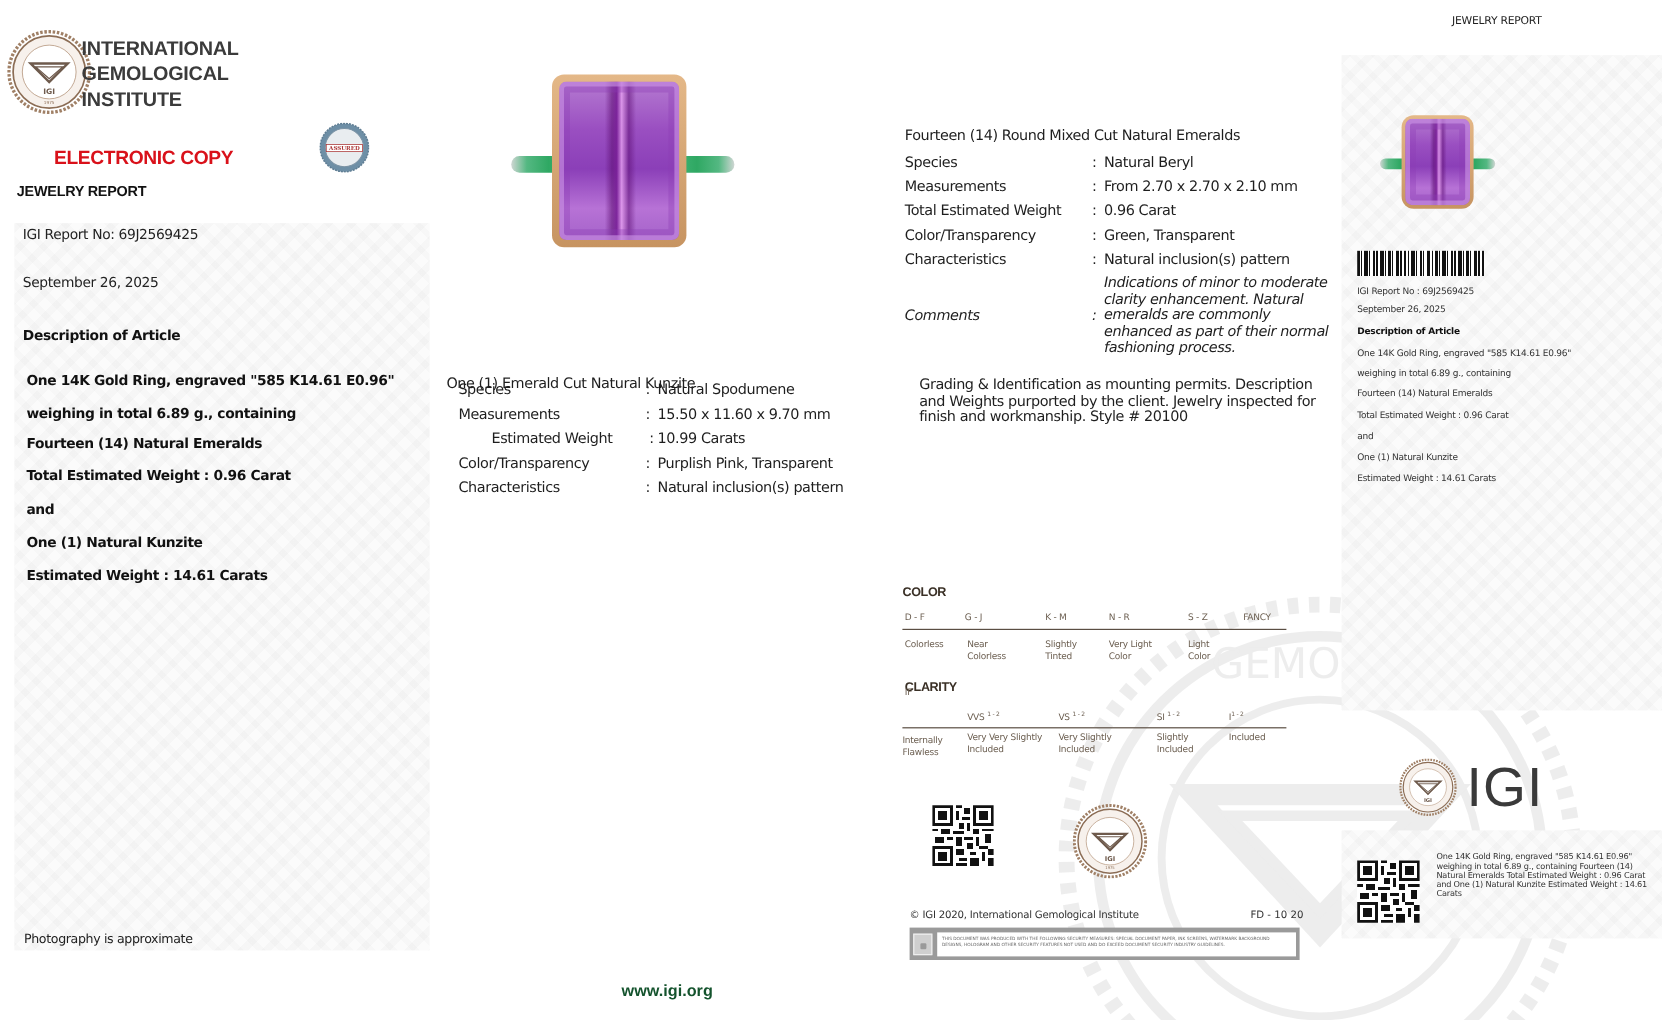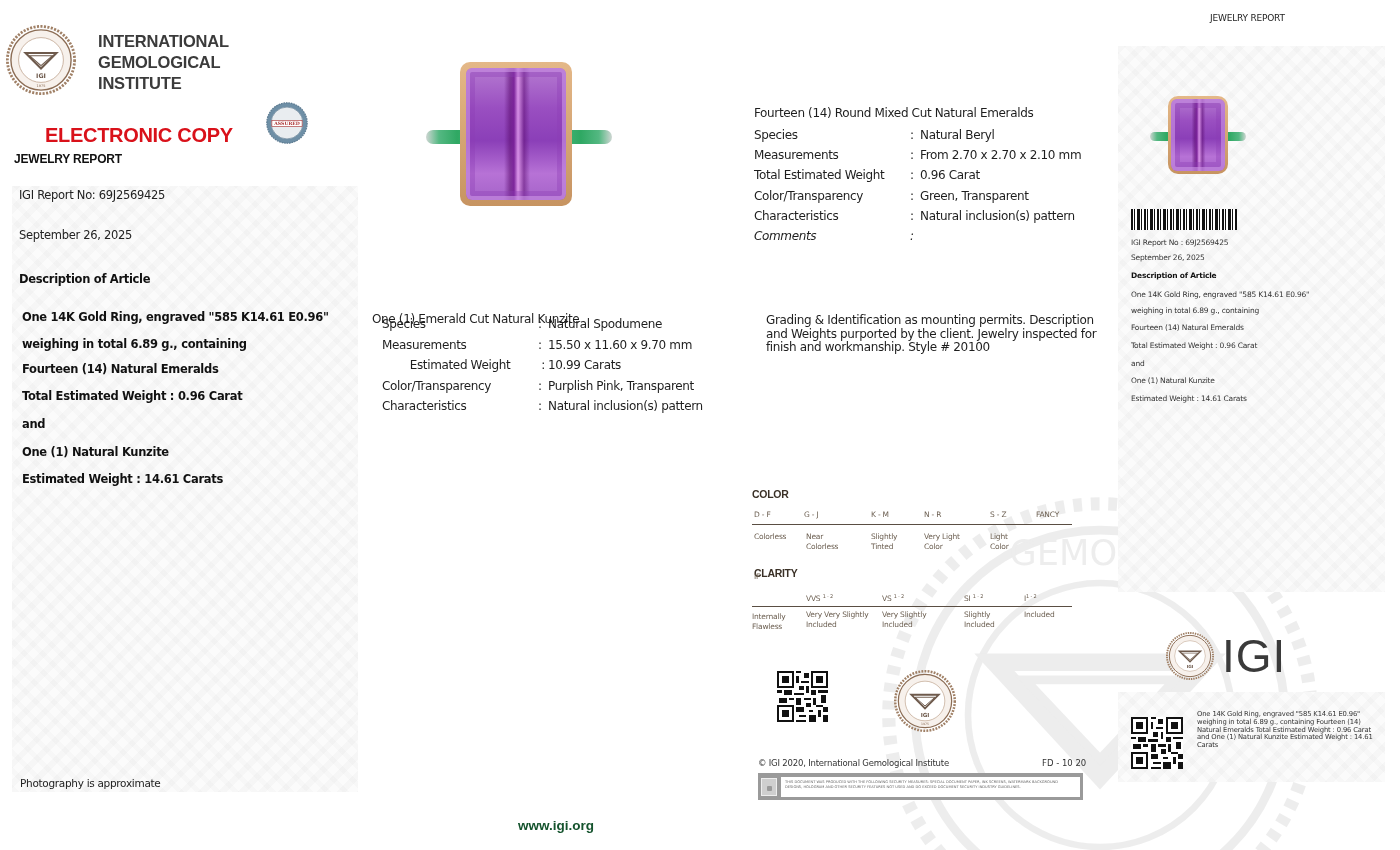--- a/index.html
+++ b/index.html
@@ -13,23 +13,23 @@
       background-image:
         repeating-linear-gradient(135deg, rgba(0,0,0,0.018) 0 6px, transparent 6px 14px),
         repeating-linear-gradient(45deg, rgba(0,0,0,0.015) 0 5px, transparent 5px 13px);
     }
 
     
     .seal { border-radius: 50%; position: absolute; display: flex; align-items: center; justify-content: center; }
     .seal svg { width: 100%; height: 100%; }
 
     
-    .org-name { left: 98px; top: 31px; font-family: "Liberation Sans", sans-serif; font-weight: bold; font-size: 16.5px; line-height: 21px; color: #3b3b3b; letter-spacing: -0.2px; }
+    .org-name { left: 68px; top: 31px; font-family: "Liberation Sans", sans-serif; font-weight: bold; font-size: 16.5px; line-height: 21px; color: #3b3b3b; letter-spacing: -0.2px; }
     .org-name div { white-space: nowrap; }
-    .ecopy { left: 45px; top: 124px; font-family: "Liberation Sans", sans-serif; font-weight: bold; font-size: 20px; color: #d9111a; letter-spacing: -0.3px; }
+    .ecopy { left: 45px; top: 124px; font-family: "Liberation Sans", sans-serif; font-weight: bold; font-size: 16px; color: #d9111a; letter-spacing: -0.3px; }
     .jr-left { left: 14px; top: 152px; font-family: "Liberation Sans", sans-serif; font-weight: bold; font-size: 12px; color: #111; letter-spacing: -0.2px; }
     .left-wm { left: 12px; top: 186px; width: 346px; height: 606px; }
     .lt { position: absolute; font-family: "DejaVu Sans", sans-serif; font-size: 11.5px; color: #222; white-space: nowrap; letter-spacing: -0.3px; }
     .lt.b { font-weight: bold; font-size: 11.5px; color: #111; }
     .photo-note { left: 20px; top: 777px; font-size: 10.5px; color: #222; }
     .www { left: 518px; top: 818px; font-family: "Liberation Sans", sans-serif; font-weight: bold; font-size: 13.5px; color: #14532d; }
 
     
     .ring { position: absolute; }
     .ring .band-l, .ring .band-r { position: absolute; height: 14px; border-radius: 7px; }
@@ -196,20 +196,21 @@
     <span>Green, Transparent</span>
 </div>
 <div class="row" style="left:754px; top:209px;">
   <span class="k" style="width:156px;">Characteristics</span>
     <span class="c">:</span>
     <span>Natural inclusion(s) pattern</span>
 </div>
 <div class="row" style="left:754px; top:229px; align-items:center;font-style:italic;">
   <span class="k" style="width:156px;">Comments</span>
     <span class="c">:</span>
+    <span class="comment-v">Indications of minor to moderate clarity enhancement. Natural emeralds are commonly enhanced as part of their normal fashioning process.</span>
 </div>
 <div class="abs grading-note">Grading &amp; Identification as mounting permits. Description and Weights purported by the client. Jewelry inspected for finish and workmanship. Style # 20100</div>
 
 <div class="scale-h" style="left:752px; top:488px;">COLOR</div>
 <div class="sc" style="left:754px; top:510px;">D - F</div>
 <div class="sc" style="left:804px; top:510px;">G - J</div>
 <div class="sc" style="left:871px; top:510px;">K - M</div>
 <div class="sc" style="left:924px; top:510px;">N - R</div>
 <div class="sc" style="left:990px; top:510px;">S - Z</div>
 <div class="sc" style="left:1036px; top:510px;">FANCY</div>

